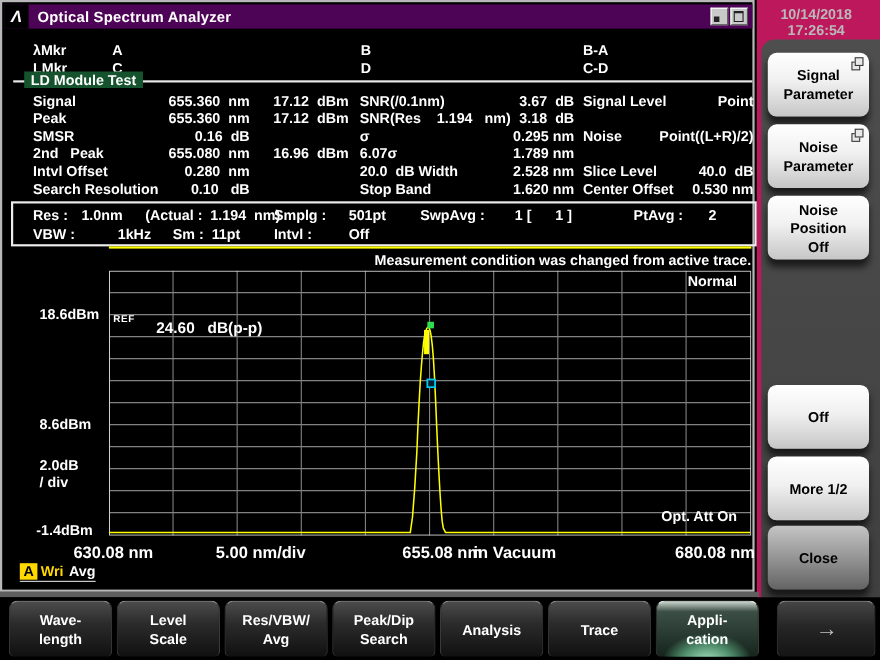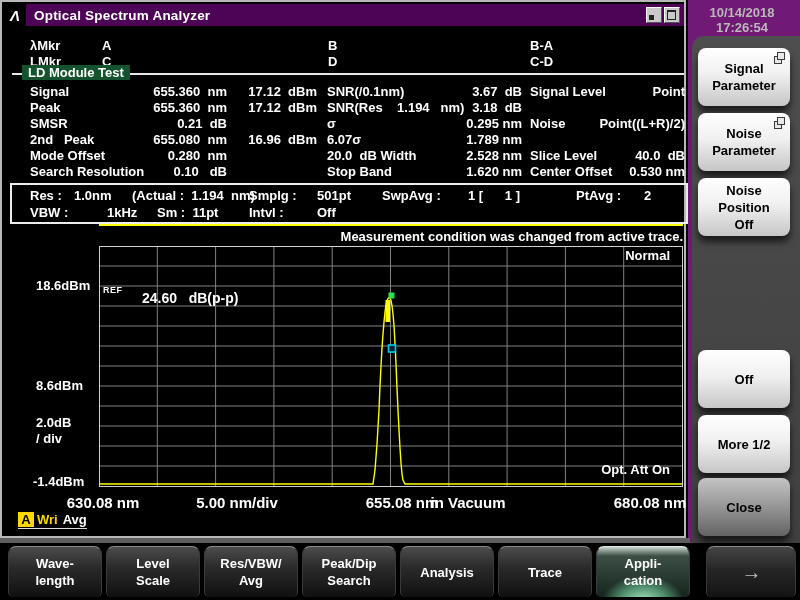--- a/index.html
+++ b/index.html
@@ -57,21 +57,21 @@
 
   
   .trace-ind{position:absolute;left:16px;top:510px;display:flex;align-items:center;
       border-bottom:1px solid #ddd;padding-bottom:1px;}
   .trace-ind .slot{width:16px;height:15px;background:#ffd800;color:#000;font-size:13px;
       display:flex;align-items:center;justify-content:center;}
   .trace-ind .m1{color:#ffd800;font-size:13px;margin-left:3px;}
   .trace-ind .m2{color:#fff;font-size:13px;margin-left:5px;}
 
   
-  .right-panel{position:absolute;left:688px;top:0;width:112px;height:600px;background:#701a75;}
+  .right-panel{position:absolute;left:688px;top:0;width:112px;height:600px;background:#be185d;}
   .datetime{position:absolute;left:0;top:5px;width:108px;text-align:center;
       color:#b9b9b9;font-size:13px;line-height:15px;}
   .key-frame{position:absolute;left:4px;top:36px;width:108px;height:564px;
       background:linear-gradient(180deg,#4e4e4e,#3e3e3e);border-radius:12px 0 0 12px;}
   .softkey{position:absolute;left:10px;width:92px;height:58px;border-radius:8px;
       background:linear-gradient(180deg,#ffffff 0%,#f0f0f0 45%,#c6c6c6 100%);
       color:#000;font-size:13px;line-height:17px;display:flex;align-items:center;
       justify-content:center;text-align:center;box-shadow:0 6px 7px rgba(0,0,0,.65);}
   .softkey .lbl{white-space:pre-line;}
   .softkey.dark{background:linear-gradient(180deg,#c4c4c4 0%,#9a9a9a 45%,#636363 100%);}
@@ -138,38 +138,38 @@
     <span class="c1">Peak</span>
     <span class="c2">655.360  nm</span>
     <span class="c3">17.12  dBm</span>
     <span class="c4">SNR(Res    1.194   nm)</span>
     <span class="c5">3.18  dB</span>
     <span class="c6"></span>
     <span class="c7"></span>
   </div>
   <div class="prow" style="top:114px;">
     <span class="c1">SMSR</span>
-    <span class="c2">0.21  dB</span>
+    <span class="c2">0.16  dB</span>
     <span class="c3"></span>
     <span class="c4">σ</span>
     <span class="c5">0.295 nm</span>
     <span class="c6">Noise</span>
     <span class="c7">Point((L+R)/2)</span>
   </div>
   <div class="prow" style="top:130px;">
     <span class="c1">2nd   Peak</span>
     <span class="c2">655.080  nm</span>
     <span class="c3">16.96  dBm</span>
     <span class="c4">6.07σ</span>
     <span class="c5">1.789 nm</span>
     <span class="c6"></span>
     <span class="c7"></span>
   </div>
   <div class="prow" style="top:146px;">
-    <span class="c1">Mode Offset</span>
+    <span class="c1">Intvl Offset</span>
     <span class="c2">0.280  nm</span>
     <span class="c3"></span>
     <span class="c4">20.0  dB Width</span>
     <span class="c5">2.528 nm</span>
     <span class="c6">Slice Level</span>
     <span class="c7">40.0  dB</span>
   </div>
   <div class="prow" style="top:162px;">
     <span class="c1">Search Resolution</span>
     <span class="c2">0.10   dB</span>

